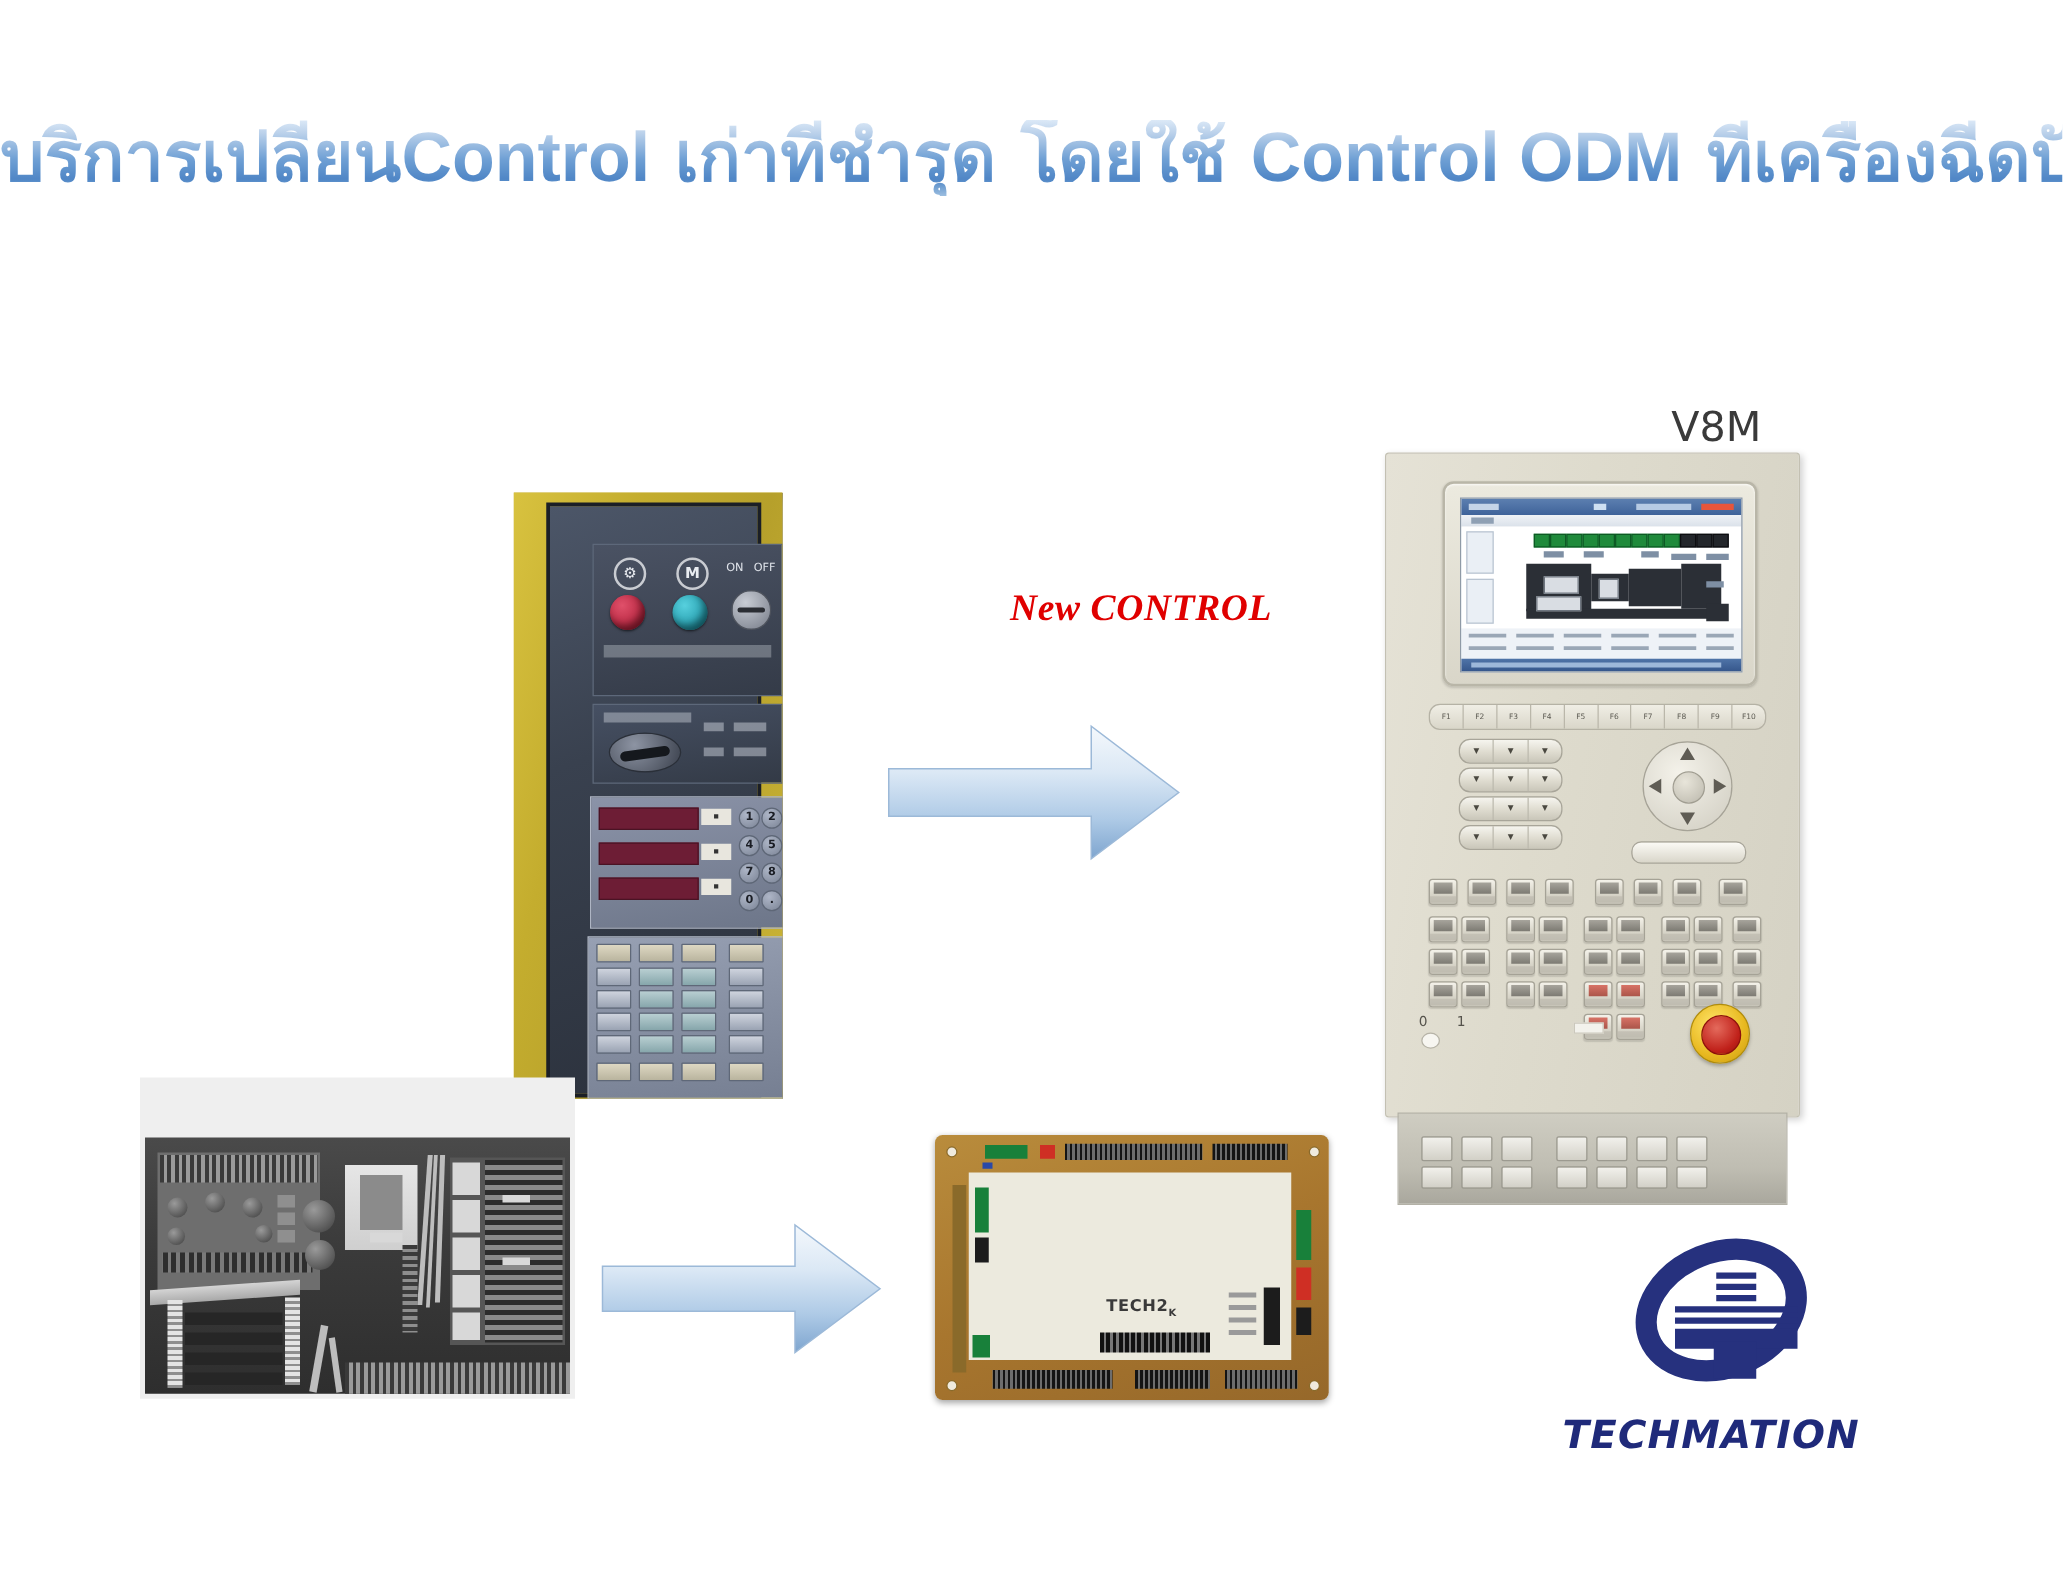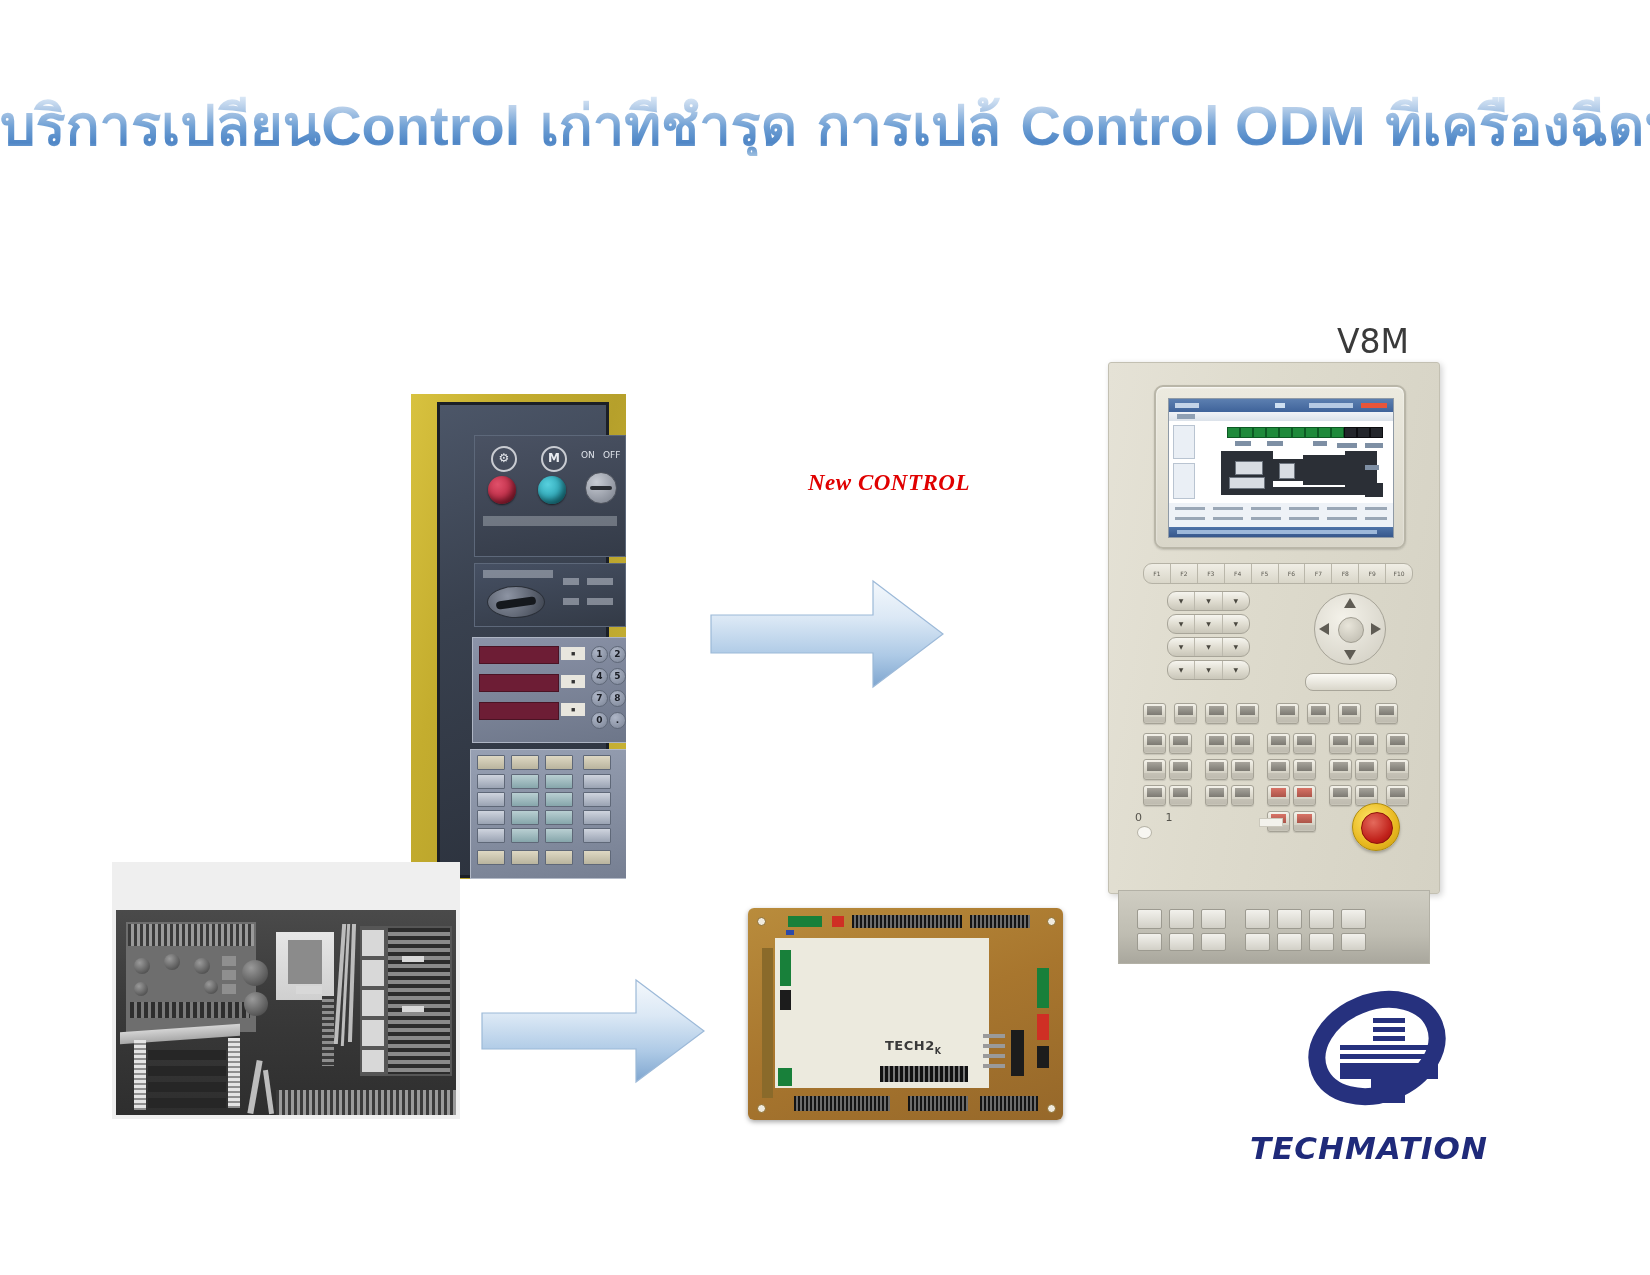--- a/index.html
+++ b/index.html
@@ -32,21 +32,21 @@
   #title .lat{font-family:"Liberation Sans", sans-serif;text-align:center;}
 
   
   #old-label{
     position:absolute;left:122px;top:600px;
     font-size:33px;color:#111;letter-spacing:0.5px;
     font-family:"DejaVu Sans", sans-serif;
   }
   #new-label{
     position:absolute;left:808px;top:470px;
-    font-size:23px;color:#e00000;font-weight:bold;font-style:italic;
+    font-size:30px;color:#e00000;font-weight:bold;font-style:italic;
     font-family:"Liberation Serif", serif;
     letter-spacing:0.5px;
   }
   #v8m-label{
     position:absolute;left:1337px;top:322px;
     font-size:33px;color:#3a3a3a;
     font-family:"DejaVu Sans", sans-serif;
   }
 
   
@@ -130,21 +130,21 @@
 
   
   #board{
     position:absolute;left:748px;top:908px;width:315px;height:212px;
     background:linear-gradient(160deg,#b98c3c 0%,#a8762e 50%,#96682a 100%);
     border-radius:6px;
     box-shadow:0 2px 5px rgba(0,0,0,.35);
     overflow:hidden;
   }
   #board-face{
-    position:absolute;left:27px;top:30px;width:214px;height:150px;
+    position:absolute;left:27px;top:30px;width:258px;height:150px;
     background:#eceade;
   }
   .bd-conn{position:absolute;background:#1c1c1c;}
   .bd-connW{position:absolute;background:repeating-linear-gradient(90deg,#141414 0 2px,#6d6d6d 2px 4px);}
   .bd-grn{position:absolute;background:#18803a;}
   .bd-red{position:absolute;background:#cf2f24;}
   .bd-blu{position:absolute;background:#2b49a8;}
   .bd-hole{position:absolute;width:7px;height:7px;border-radius:50%;background:#efeade;border:1px solid #8a6a2a;}
   #bd-text{position:absolute;left:110px;top:100px;font-size:13px;font-weight:bold;color:#3a3a3a;
     font-family:"DejaVu Sans",sans-serif;letter-spacing:.5px;}
@@ -259,21 +259,21 @@
   #logo svg{display:block;}
   #logo-text{position:absolute;left:1250px;top:1130px;
     font-size:31px;font-weight:bold;font-style:italic;color:#1f2a7a;
     font-family:"DejaVu Sans", sans-serif;letter-spacing:1px;}
 </style>
 </head>
 <body>
 
 <div class="slide">
 
-  <div id="title"><span>บริการเปลี่ยน</span><span class="lat">Control</span><span> เก่าที่ชำรุด การเปล้ </span><span class="lat">Control  ODM</span><span> ที่เครื่องฉีดปัจจุบันใช้อยู่</span></div>
+  <div id="title"><span>บริการเปลี่ยน</span><span class="lat">Control</span><span> เก่าที่ชำรุด โดยใช้ </span><span class="lat">Control  ODM</span><span> ที่เครื่องฉีดปัจจุบันใช้อยู่</span></div>
 
   <div id="new-label">New CONTROL</div>
   <div id="v8m-label">V8M</div>
 
   <div class="arrow" style="left:707px;top:575px;">
     <svg width="240" height="118" viewBox="0 0 240 118">
       <defs>
         <linearGradient id="agrad" x1="0" y1="0" x2="0" y2="1">
           <stop offset="0%" stop-color="#f4f8fc"></stop>
           <stop offset="35%" stop-color="#dbe8f5"></stop>

